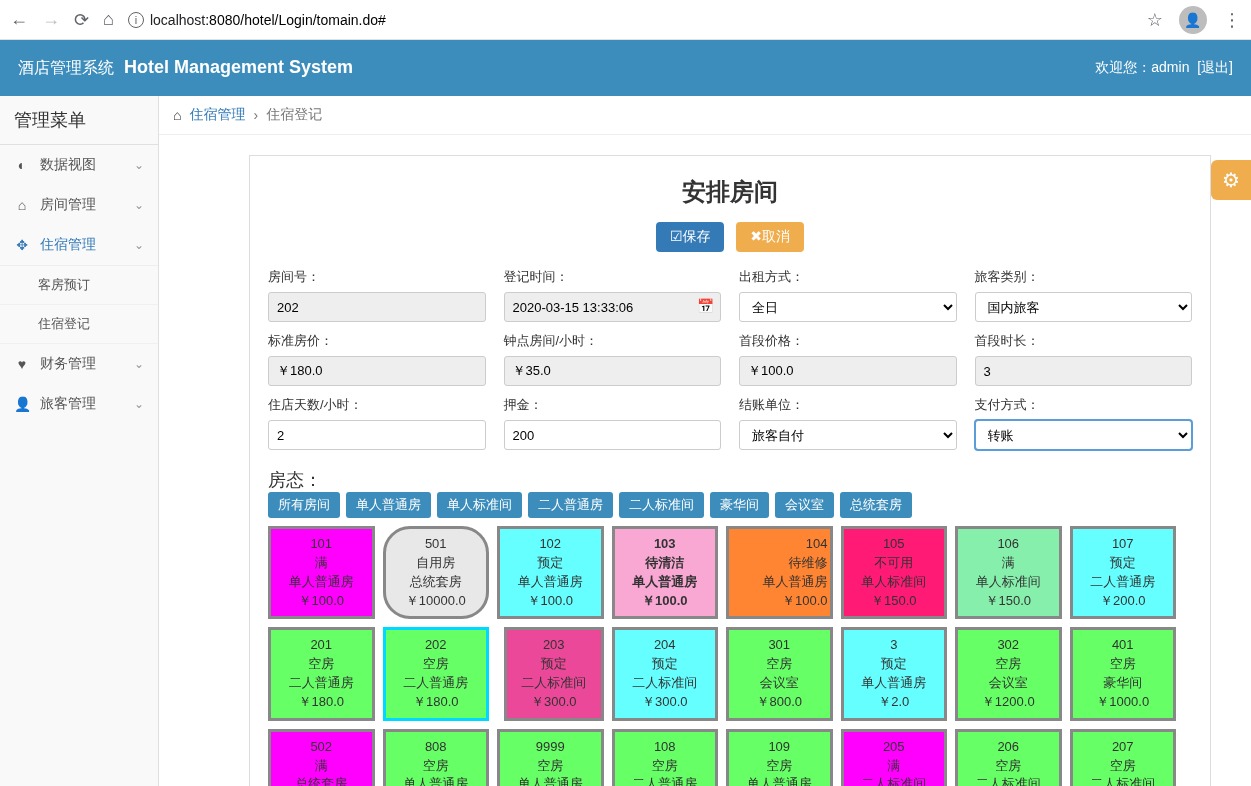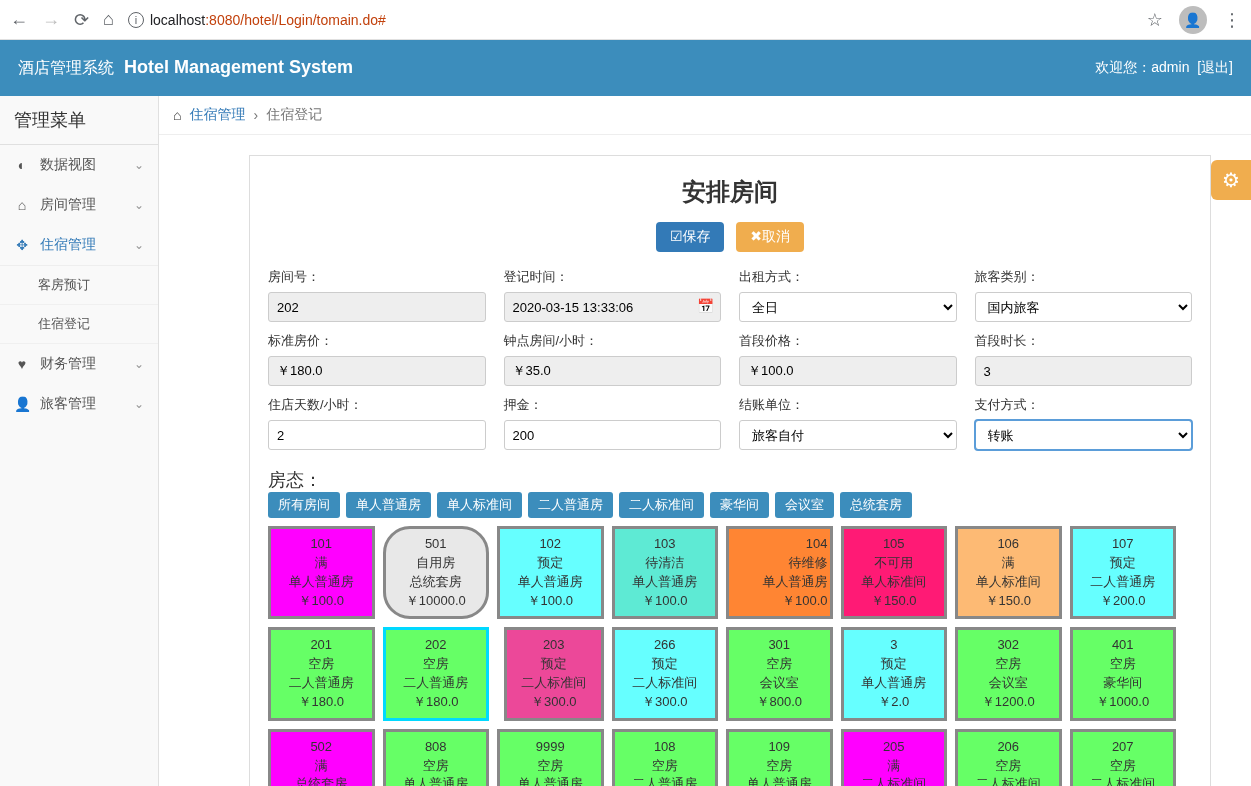--- a/index.html
+++ b/index.html
@@ -4,21 +4,21 @@
 <style>
 *{box-sizing:border-box;margin:0;padding:0;font-family:"Microsoft YaHei",Arial,sans-serif}
 body{background:#fff;font-size:14px;color:#333;overflow:hidden}
 .browser-bar{height:40px;background:#fff;border-bottom:1px solid #e0e0e0;display:flex;align-items:center;padding:0 10px;gap:14px}
 .browser-bar .nav-icon{color:#5f6368;font-size:18px;cursor:pointer}
 .browser-bar .nav-icon.disabled{color:#bdbdbd}
 .url-box{flex:1;display:flex;align-items:center;gap:6px}
 .url-box .info-icon{color:#5f6368;font-size:14px;border:1px solid #5f6368;border-radius:50%;width:16px;height:16px;display:flex;align-items:center;justify-content:center;font-size:11px}
 .url-text{font-size:14px;color:#202124}
 .url-text .host{color:#202124}
-.url-text .path{color:#c2410c}
+.url-text .path{color:#000000}
 .browser-right{display:flex;align-items:center;gap:16px}
 .star{color:#5f6368;font-size:18px}
 .avatar-circle{width:28px;height:28px;border-radius:50%;background:#bdbdbd;display:flex;align-items:center;justify-content:center;color:#fff}
 .dots{font-size:18px;color:#5f6368}
 .header{background:#3c8dbc;color:#fff;height:56px;display:flex;align-items:center;padding:0 18px;justify-content:space-between}
 .header-left{display:flex;align-items:baseline;gap:10px}
 .header-title-cn{font-size:16px;font-weight:normal}
 .header-title-en{font-size:18px;font-weight:bold}
 .header-right{font-size:14px}
 .header-right a{color:#fff;text-decoration:none}
@@ -195,39 +195,39 @@
               <div>自用房</div>
               <div>总统套房</div>
               <div>￥10000.0</div>
             </div>
             <div class="room" style="background: rgb(102, 255, 255);">
               <div>102</div>
               <div>预定</div>
               <div>单人普通房</div>
               <div>￥100.0</div>
             </div>
-            <div class="room" style="background: #5eead4;">
+            <div class="room" style="background: #f9a8d4; font-weight: bold;">
               <div>103</div>
               <div>待清洁</div>
               <div>单人普通房</div>
               <div>￥100.0</div>
             </div>
             <div class="room" style="background: rgb(255, 133, 51); text-align: right;">
               <div>104</div>
               <div>待维修</div>
               <div>单人普通房</div>
               <div>￥100.0</div>
             </div>
             <div class="room" style="background: rgb(255, 26, 117);">
               <div>105</div>
               <div>不可用</div>
               <div>单人标准间</div>
               <div>￥150.0</div>
             </div>
-            <div class="room" style="background: #fdba74;">
+            <div class="room" style="background: #86efac;">
               <div>106</div>
               <div>满</div>
               <div>单人标准间</div>
               <div>￥150.0</div>
             </div>
             <div class="room" style="background: rgb(102, 255, 255);">
               <div>107</div>
               <div>预定</div>
               <div>二人普通房</div>
               <div>￥200.0</div>
@@ -244,21 +244,21 @@
               <div>二人普通房</div>
               <div>￥180.0</div>
             </div>
             <div class="room" style="background: #ec4899; margin-left: 7px;">
               <div>203</div>
               <div>预定</div>
               <div>二人标准间</div>
               <div>￥300.0</div>
             </div>
             <div class="room" style="background: rgb(102, 255, 255);">
-              <div>266</div>
+              <div>204</div>
               <div>预定</div>
               <div>二人标准间</div>
               <div>￥300.0</div>
             </div>
             <div class="room" style="background: rgb(102, 255, 102);">
               <div>301</div>
               <div>空房</div>
               <div>会议室</div>
               <div>￥800.0</div>
             </div>

